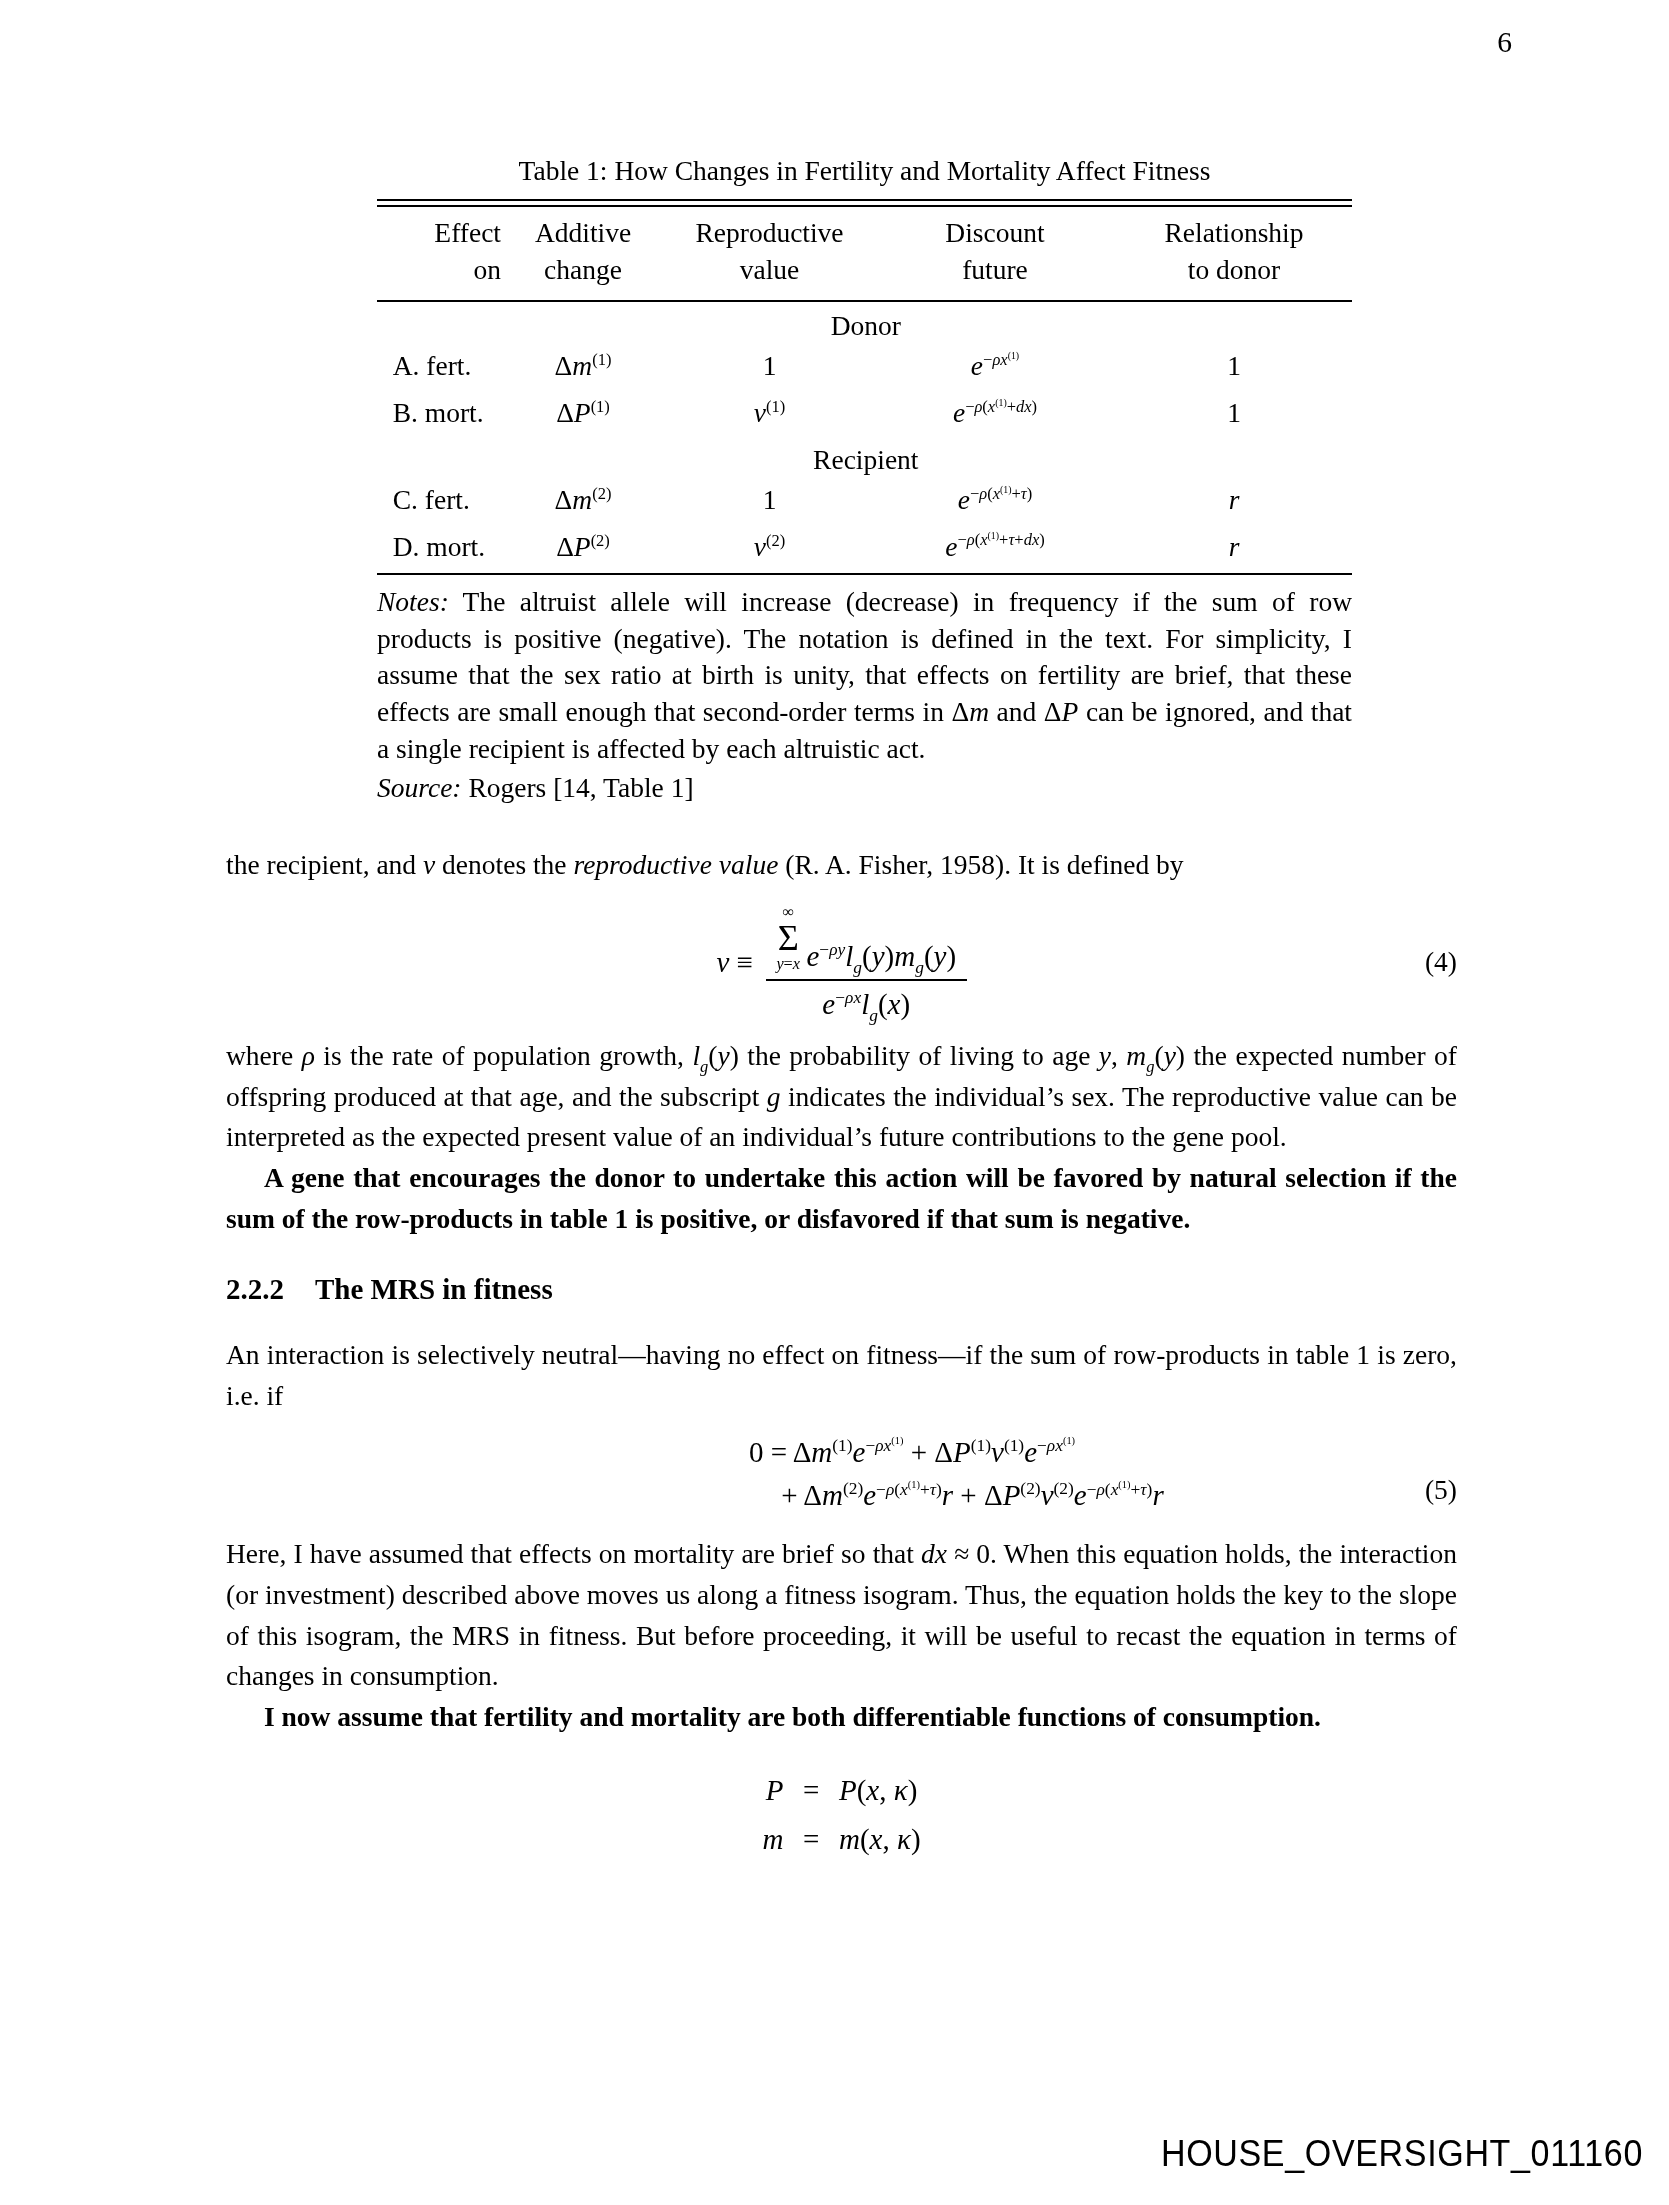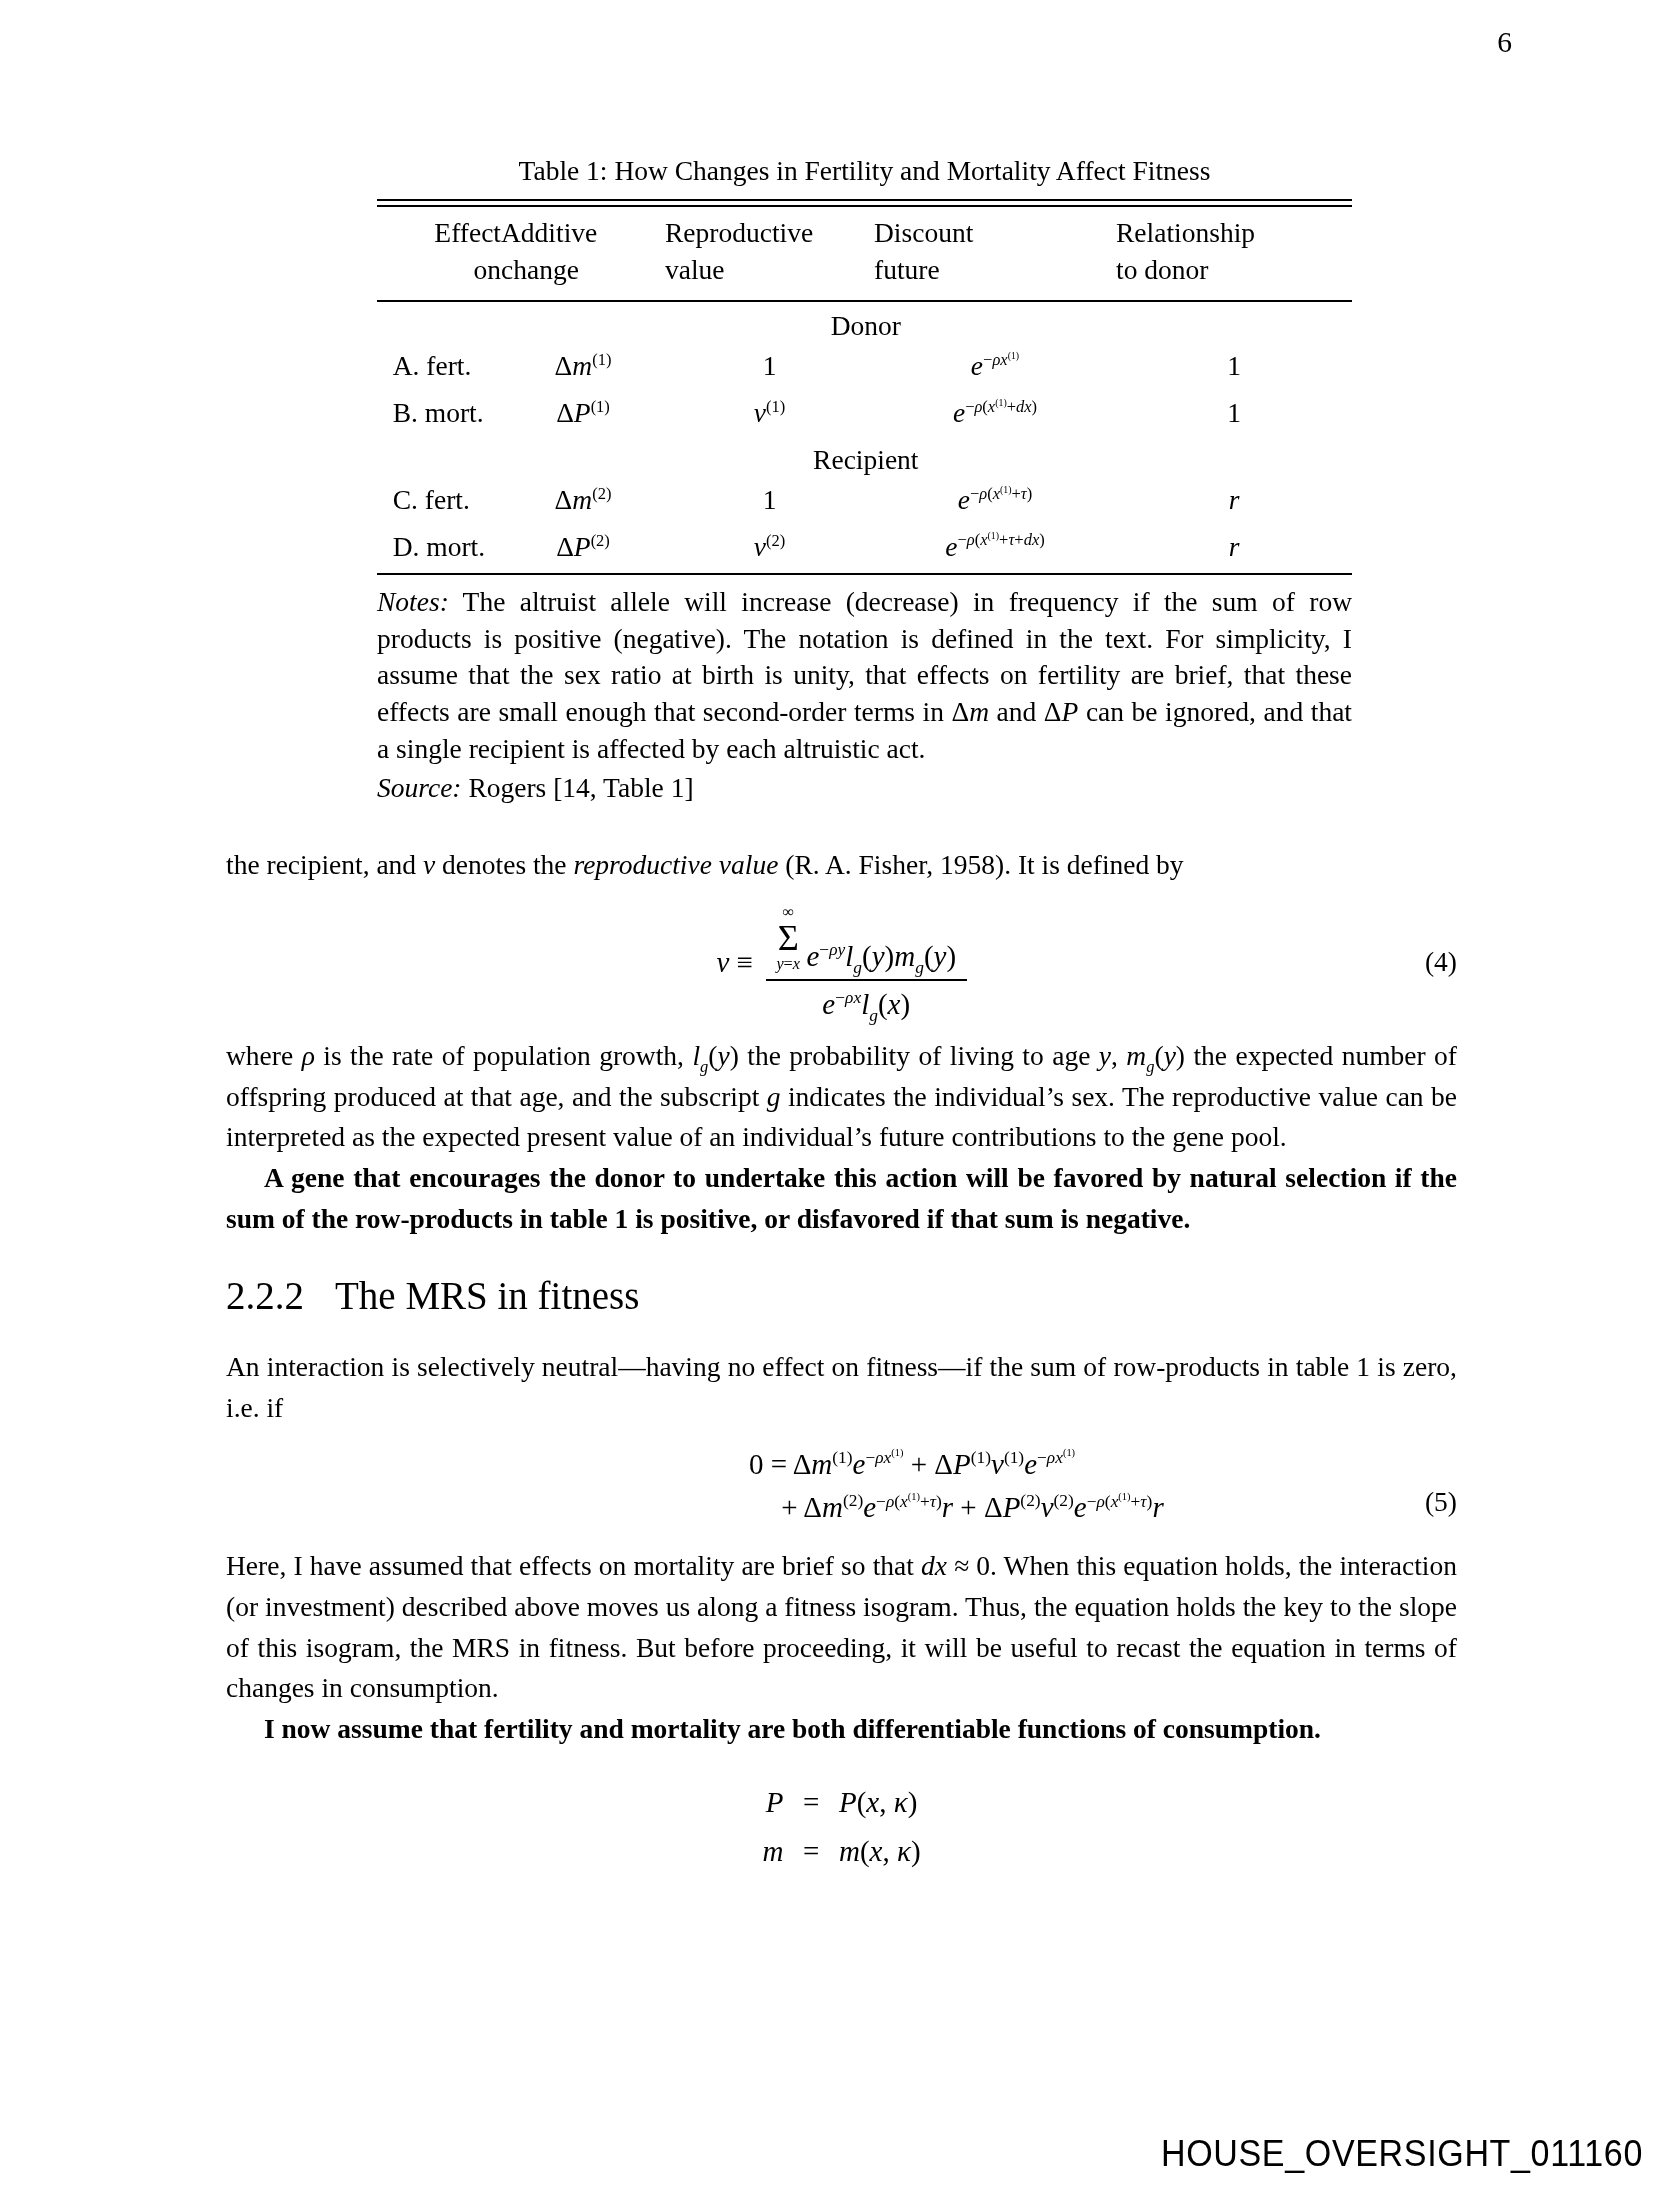--- a/index.html
+++ b/index.html
@@ -18,37 +18,37 @@
   }
   .content {
     position:absolute; left:226px; top:16px;
     width:1231px;
   }
   
   .table-area { margin-top:139px; margin-left:151px; width:975px; }
   .t-title { text-align:center; margin-bottom:11.8px; }
   .rule-double { height:4.6px; border-top:2px solid #000; border-bottom:2px solid #000; }
   table.t1 { border-collapse:collapse; table-layout:fixed; width:975px; }
-  table.t1 th { font-weight:normal; vertical-align:top; text-align:left;
+  table.t1 th { font-weight:normal; vertical-align:top; text-align:center;
                 padding:6.5px 0 11.8px; border-bottom:2.6px solid #000; line-height:1.35; }
   table.t1 th.c0 { text-align:right; padding-left:2.6px; }
   table.t1 td { text-align:center; padding:7.2px 0; }
   table.t1 td.c0 { text-align:left; padding-left:15.7px; }
   table.t1 tr.grp td { text-align:center; padding:7.9px 0 1.3px 2.6px; }
   table.t1 tr.last td { border-bottom:2.6px solid #000; padding-bottom:10.5px; }
   .notes { margin-top:9.2px; text-align:justify; line-height:1.33; }
   .source { margin-top:5.2px; }
   
   .para { text-align:justify; line-height:1.475; }
   .indent { text-indent:38px;font-weight:bold; }
   .p1 { margin-top:41px; }
   .p2 { margin-top:14.4px; }
   .p4 { margin-top:27.5px; }
   .p5 { margin-top:22px; }
-  .sec-heading { margin-top:34px; margin-bottom:29px; font-weight:normal; font-size:39px; }
+  .sec-heading { margin-top:34px; margin-bottom:29px; font-weight:bold; font-size:29px; }
   .sec-heading .sec-num { margin-right:31px; }
   
   sup,sub { font-size:60%; line-height:0; }
   .equation { position:relative; margin:18.3px 0 15.7px; font-size:29px; }
   .eq-num { position:absolute; right:0; top:50%; transform:translateY(-50%); font-size:27.5px; }
   .eq4-body { display:flex; justify-content:center; align-items:center; gap:13px; }
   .frac { display:inline-flex; flex-direction:column; align-items:center; }
   .frac .num { display:flex; align-items:flex-end; gap:3.9px; padding:0 10.5px 6.5px; border-bottom:2px solid #000; }
   .frac .den { padding-top:6.5px; }
   .bigop { display:inline-flex; flex-direction:column; align-items:center; line-height:1; margin-right:2.6px; }

